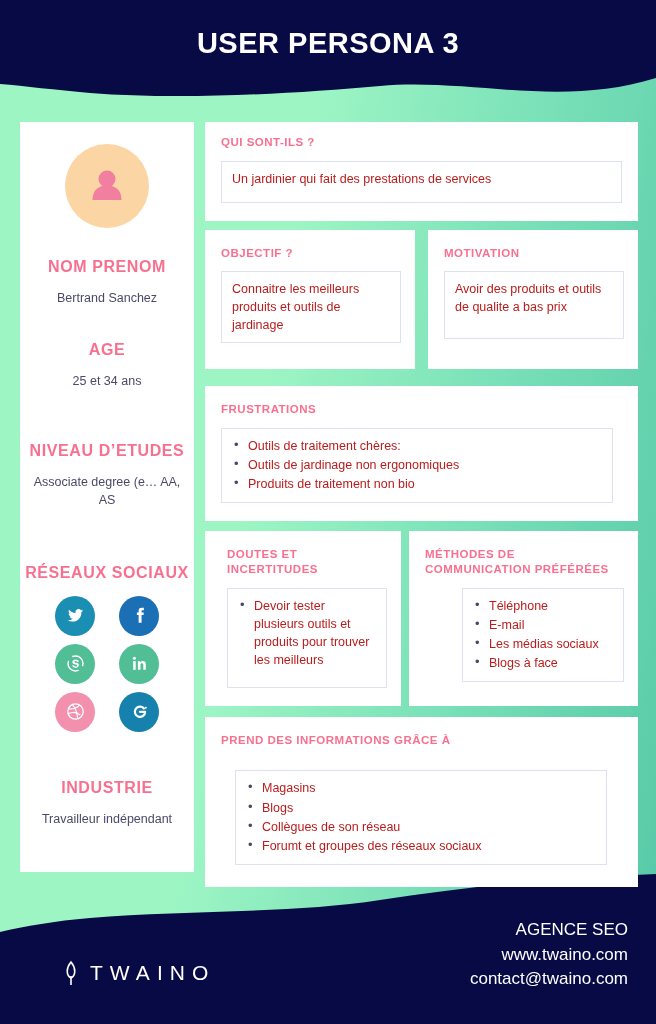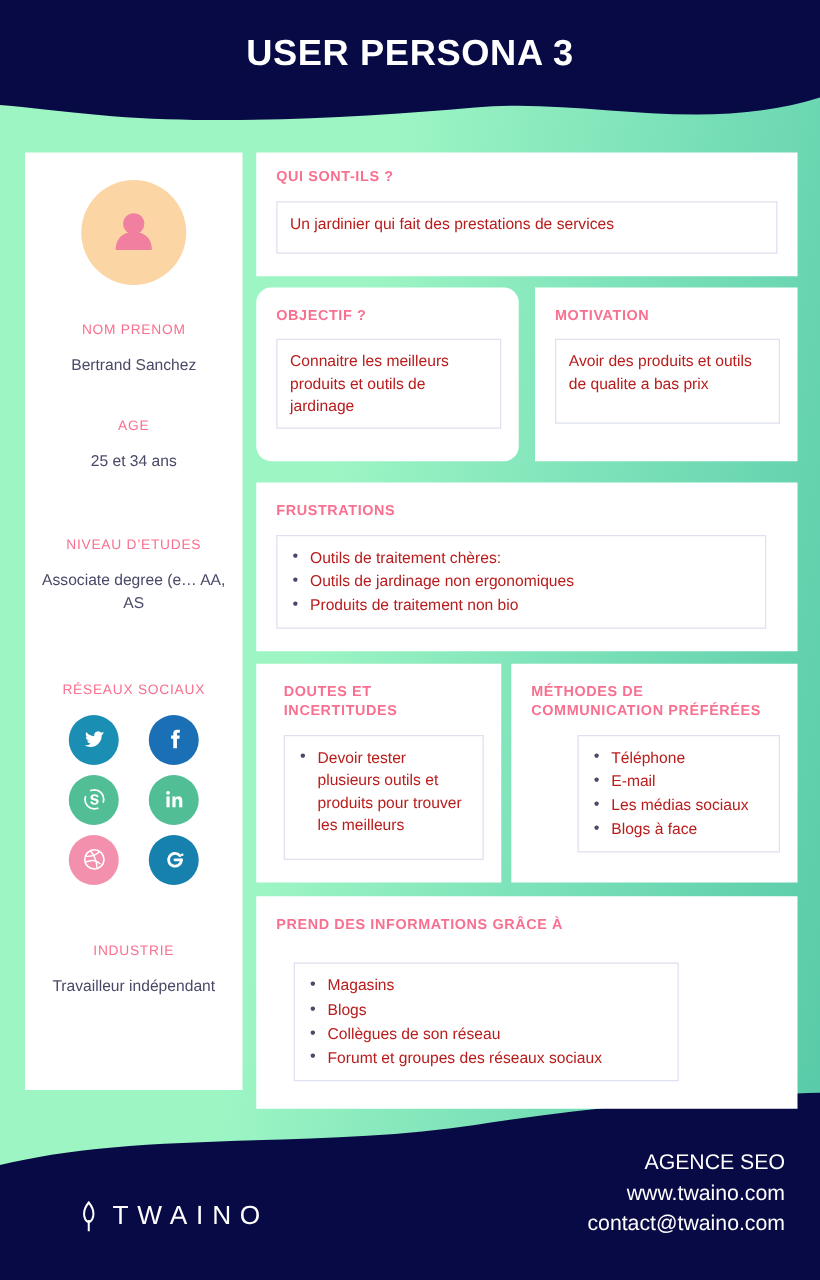--- a/index.html
+++ b/index.html
@@ -97,22 +97,22 @@
     margin: 0 auto;
     border-radius: 50%;
     background: #FBD6A4;
     display: flex;
     align-items: center;
     justify-content: center;
   }
 
   .side-label {
     color: #F8708F;
-    font-size: 11px;
-    font-weight: normal;
+    font-size: 16px;
+    font-weight: bold;
     letter-spacing: 0.6px;
     text-transform: uppercase;
   }
   .side-value {
     color: #4A4A68;
     font-size: 12.5px;
     line-height: 1.45;
     padding: 0 10px;
   }
   .sb-name   { margin-top: 30px; }
@@ -278,21 +278,21 @@
   <div class="main">
 
     <div class="card" style="width:433px; padding-bottom:18px;">
       <div class="card-title">QUI SONT-ILS ?</div>
       <div class="card-body" style="min-height:42px;">
         <span>Un jardinier qui fait des prestations de services</span>
       </div>
     </div>
 
     <div class="row" style="margin-top:9px;">
-      <div class="card" style="width:210px; padding:16px 14px 22px 16px;border-radius:12px;">
+      <div class="card" style="width:210px; padding:16px 14px 22px 16px;">
         <div class="card-title">OBJECTIF ?</div>
         <div class="card-body" style="min-height:68px;">
           <span>Connaitre les meilleurs produits et outils de jardinage</span>
         </div>
       </div>
       <div style="width:13px;"></div>
       <div class="card" style="width:210px; padding:16px 14px 30px 16px;">
         <div class="card-title">MOTIVATION</div>
         <div class="card-body" style="min-height:68px;">
           <span>Avoir des produits et outils de qualite a bas prix</span>
@@ -329,21 +329,21 @@
             <li>E-mail</li>
             <li>Les médias sociaux</li>
             <li>Blogs à face</li>
           </ul>
         </div>
       </div>
     </div>
 
     <div class="card" style="width:433px; margin-top:11px; padding:16px 16px 22px 16px;">
       <div class="card-title" style="margin-bottom:22px;">PREND DES INFORMATIONS GRÂCE À</div>
-      <div class="card-body" style="width:308px; margin-left:14px; min-height:74px;">
+      <div class="card-body" style="width:372px; margin-left:14px; min-height:74px;">
         <ul>
           <li>Magasins</li>
           <li>Blogs</li>
           <li>Collègues de son réseau</li>
           <li>Forumt et groupes des réseaux sociaux</li>
         </ul>
       </div>
     </div>
 
   </div>

